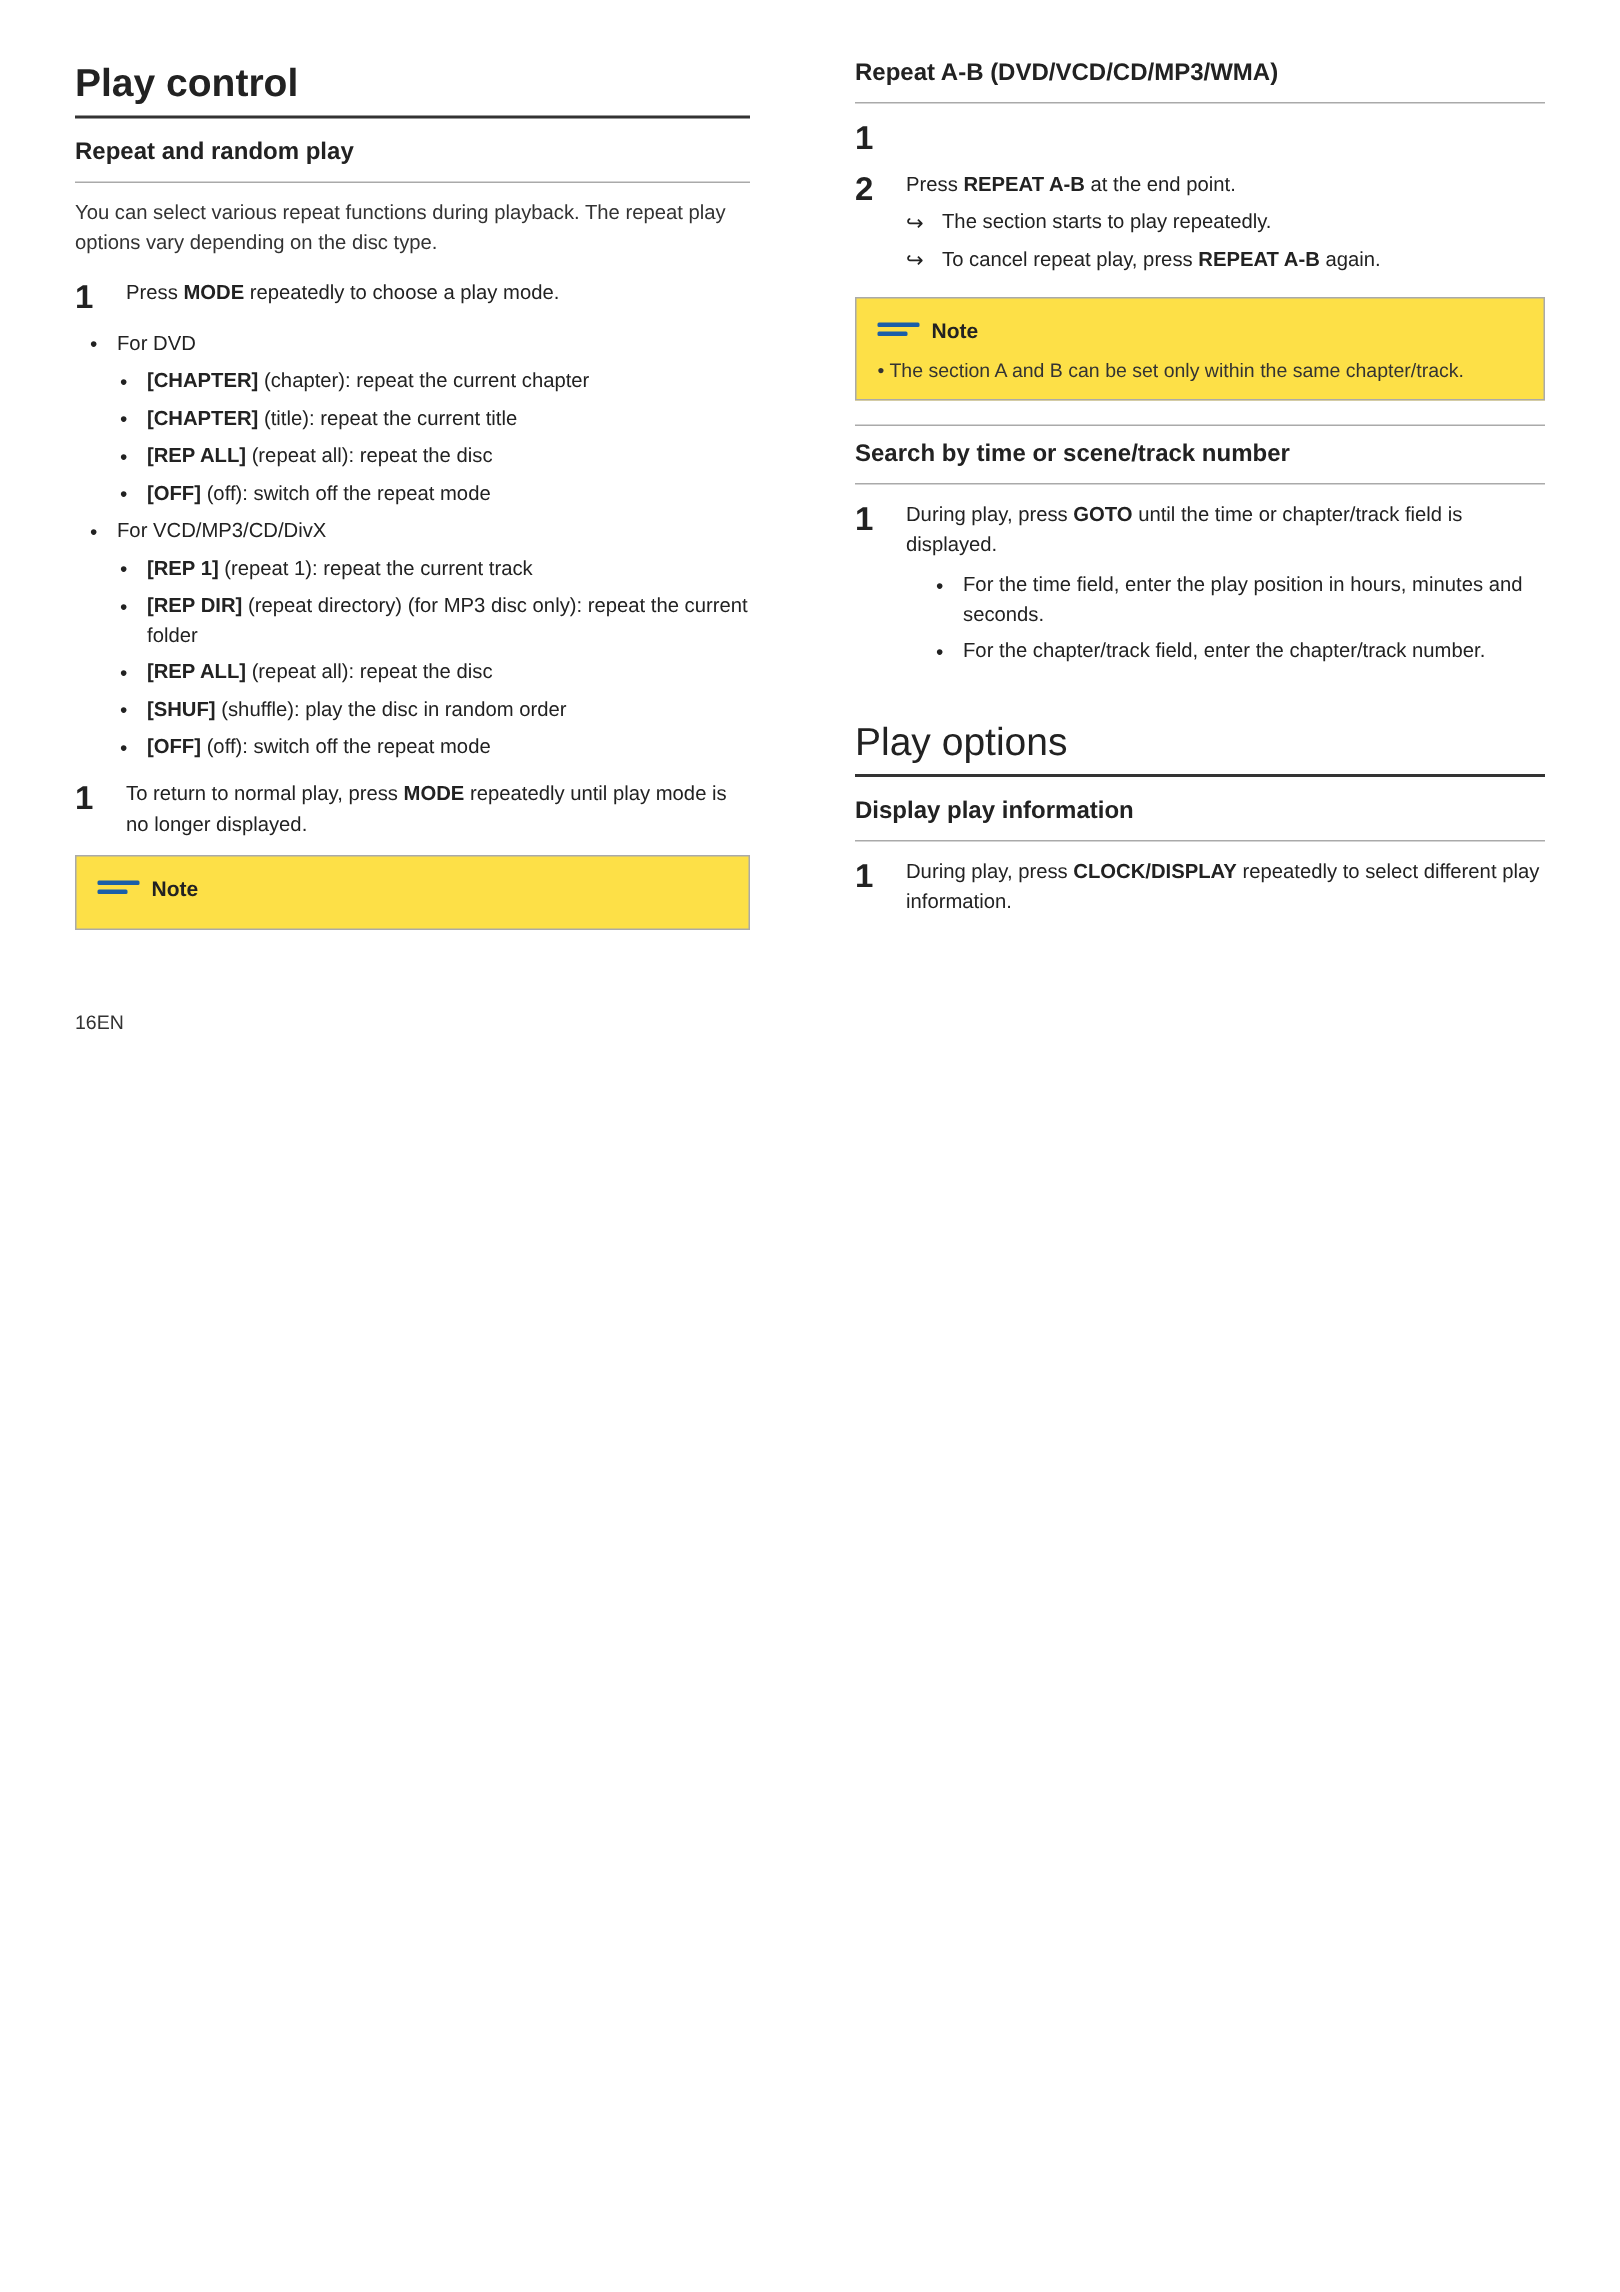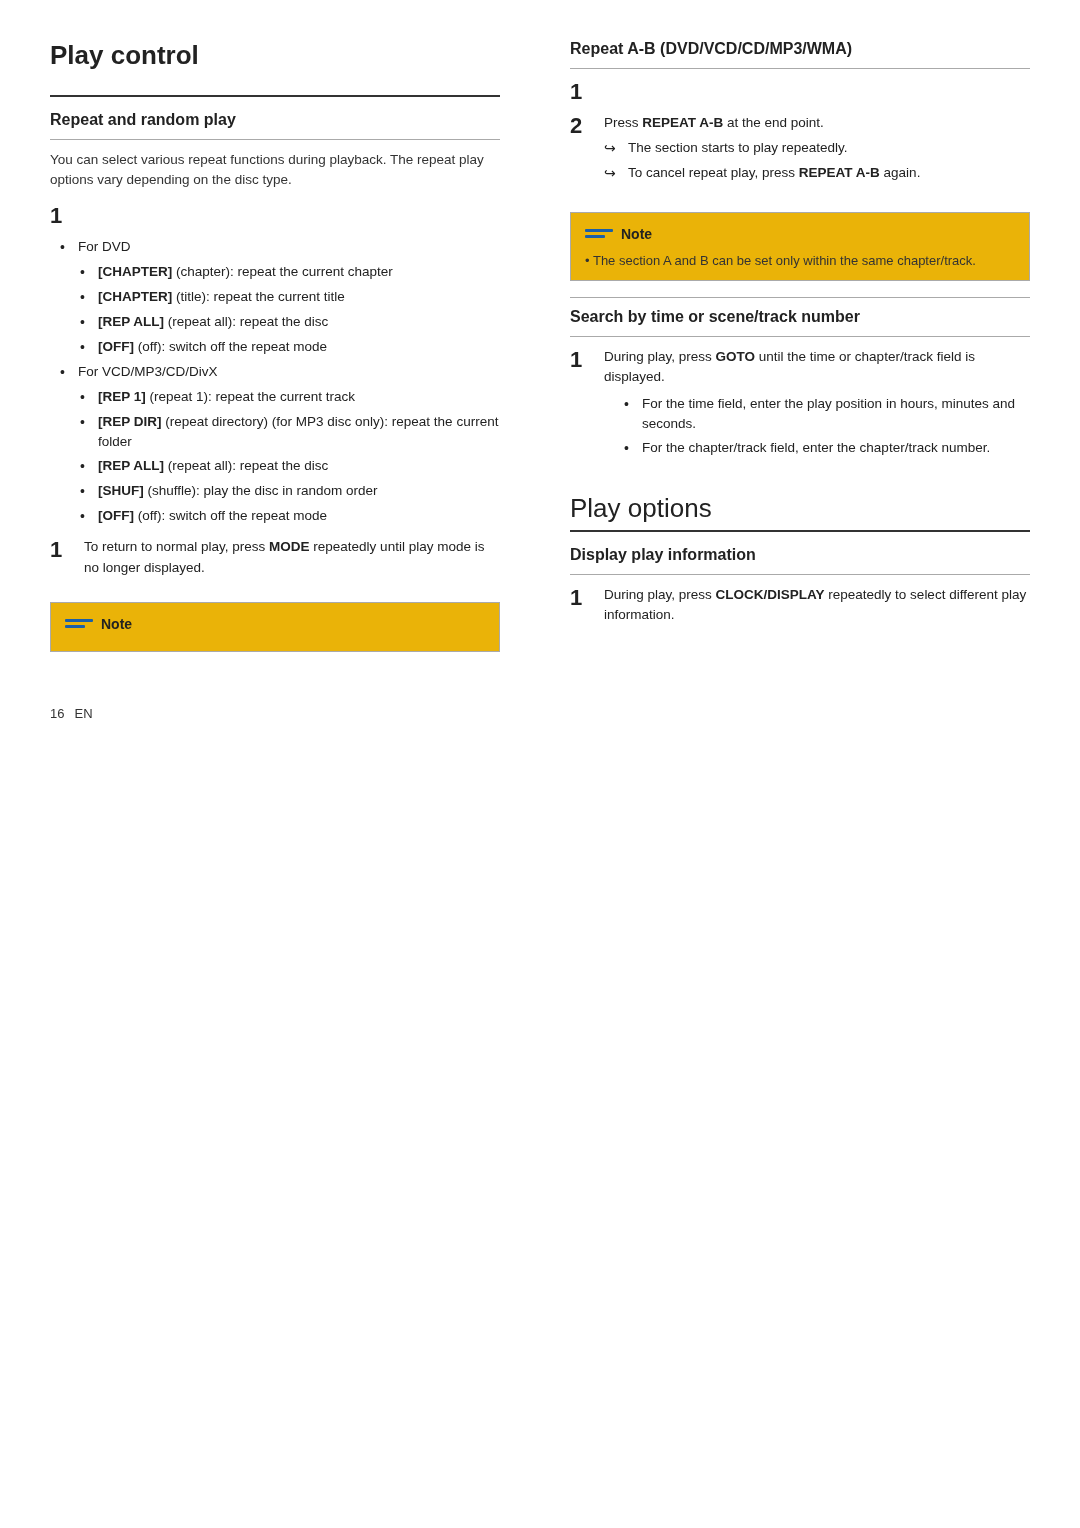--- a/index.html
+++ b/index.html
@@ -29,21 +29,21 @@
     }
 
     .right-col {
       padding-left: 10px;
     }
 
     h1.section-title {
       font-size: 26px;
       font-weight: bold;
       color: #222;
-      margin-bottom: 24px;
+      margin-bottom: 6px;
     }
 
     hr.title-rule {
       border: none;
       border-top: 2px solid #333;
       margin-bottom: 14px;
     }
 
     hr.sub-rule {
       border: none;
@@ -153,23 +153,23 @@
       margin-right: 4px;
     }
 
     .arrow-text {
       flex: 1;
     }
 
     .note-box {
       border: 1px solid #aaa;
       padding: 10px 14px;
-      margin-top: 24px;
+      margin-top: 10px;
       margin-bottom: 14px;
-      background: #eab308;
+      background: #fde047;
     }
 
     .note-header {
       display: flex;
       align-items: center;
       margin-bottom: 6px;
     }
 
     .note-icon {
       width: 28px;
@@ -206,21 +206,20 @@
       line-height: 1.5;
       color: #333;
     }
 
     .page-footer {
       margin-top: 40px;
       font-size: 13px;
       color: #333;
       display: flex;
       align-items: center;
-      gap: 10px;
     }
 
     .play-options-section {
       margin-top: 30px;
     }
 
     h1.play-options-title {
       font-size: 26px;
       font-weight: normal;
       color: #222;
@@ -236,20 +235,23 @@
     <h1 class="section-title">Play control</h1>
     <hr class="title-rule">
 
     <h2 class="subsection-title">Repeat and random play</h2>
     <hr class="sub-rule">
 
     <p class="intro-text">You can select various repeat functions during playback. The repeat play options vary depending on the disc type.</p>
 
     <div class="step-item">
       <span class="step-number">1</span>
+      <span class="step-text">
+        Press <strong>MODE</strong> repeatedly to choose a play mode.
+      </span>
     </div>
 
     <ul class="bullet-list">
       <li class="bullet-item">
         <span class="bullet-dot">•</span>
         <span class="bullet-text">For DVD</span>
       </li>
       <ul class="sub-bullet-list">
         <li class="sub-bullet-item">
           <span class="sub-bullet-dot">•</span>

